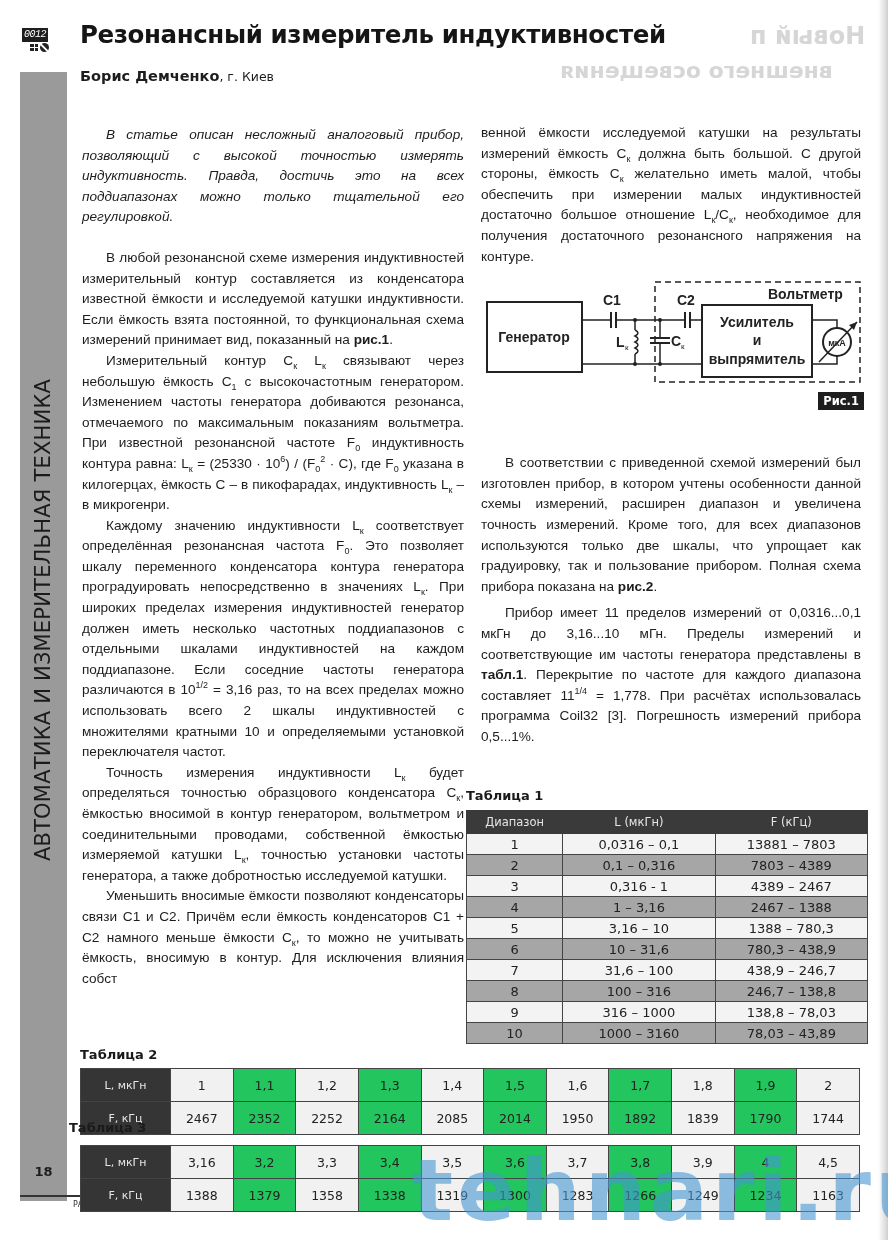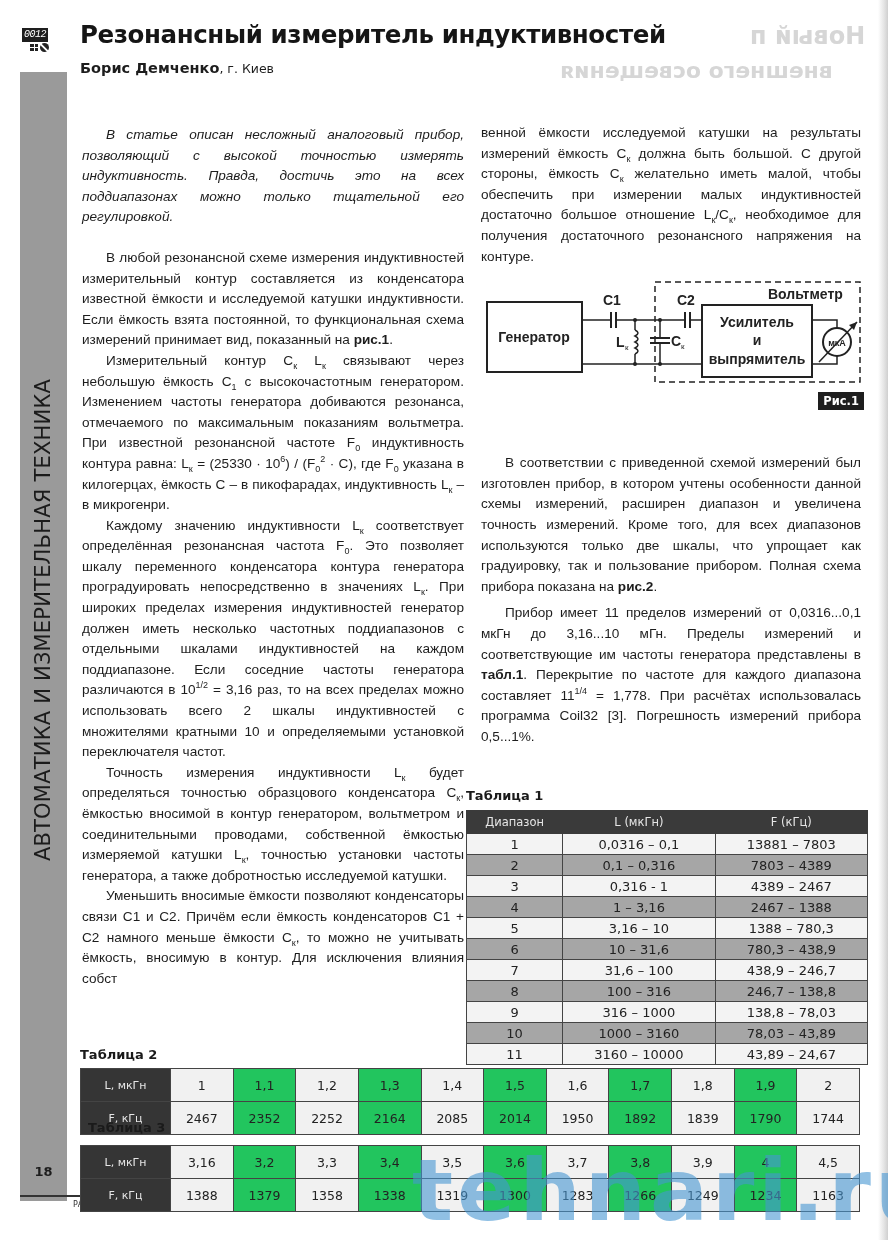--- a/index.html
+++ b/index.html
@@ -10,21 +10,21 @@
   .right-edge { position: absolute; right: 0; top: 0; width: 10px; height: 1240px; background: linear-gradient(to right, #ffffff, #e4e4e4 60%, #cfcfcf); }
 
   .logo { position: absolute; left: 22px; top: 28px; width: 26px; height: 14px; background: #1e1e1e; color: #fff; font-family: "Liberation Mono", monospace; font-size: 10px; font-style: italic; line-height: 14px; text-align: center; letter-spacing: -0.5px; }
   .logo-sub { position: absolute; left: 30px; top: 43px; display: flex; gap: 2px; align-items: center; }
   .grid-ic { width: 8px; height: 7px; display: grid; grid-template-columns: 1fr 1fr; gap: 1px; }
   .grid-ic span { background: #222; }
   .wrench-ic { width: 9px; height: 9px; border-radius: 50%; background: #222; position: relative; }
   .wrench-ic::after { content: ""; position: absolute; left: 3px; top: -1px; width: 2px; height: 11px; background: #fff; transform: rotate(-45deg); }
 
   .title { position: absolute; left: 80px; top: 20px; font-family: "DejaVu Sans", sans-serif; font-weight: bold; font-size: 24.5px; letter-spacing: -0.4px; color: #151515; white-space: nowrap; }
-  .byline { position: absolute; left: 80px; top: 60px; font-size: 14.5px; font-family: "DejaVu Sans", sans-serif; }
+  .byline { position: absolute; left: 80px; top: 68px; font-size: 14.5px; font-family: "DejaVu Sans", sans-serif; }
   .byline b { font-weight: bold; }
   .byline .city { font-size: 12.5px; }
 
   .side-bar { position: absolute; left: 20px; top: 72px; width: 47px; height: 1096px; background: #9a9a9a; }
   .side-text { position: absolute; left: 20px; top: 72px; width: 47px; height: 1096px; display: flex; align-items: center; justify-content: center; }
   .side-text span { display: block; transform: rotate(-90deg); white-space: nowrap; font-family: "DejaVu Sans", sans-serif; font-size: 21px; color: #1b1b1b; letter-spacing: 0.2px; }
   .page-num { position: absolute; left: 20px; top: 1168px; width: 47px; height: 33px; background: #9a9a9a; font-family: "DejaVu Sans", sans-serif; font-weight: bold; font-size: 13px; text-align: center; line-height: 13px; }
   .page-num span { position: absolute; left: 0; right: 0; top: -3px; }
   .footer-rule { position: absolute; left: 20px; top: 1195px; width: 100px; height: 2px; background: #333; }
   .footer-issue { position: absolute; left: 73px; top: 1200px; font-family: "DejaVu Sans", sans-serif; font-size: 8px; color: #333; }
@@ -204,25 +204,20 @@
       <tr class="odd">
         <td>9</td>
         <td>316 – 1000</td>
         <td>138,8 – 78,03</td>
       </tr>
       <tr class="even">
         <td>10</td>
         <td>1000 – 3160</td>
         <td>78,03 – 43,89</td>
       </tr>
-      <tr class="odd">
-        <td>11</td>
-        <td>3160 – 10000</td>
-        <td>43,89 – 24,67</td>
-      </tr>
     </tbody>
 </table>
 
 <div class="tcap" style="left:80px; top:1047px;">Таблица 2</div>
 <table class="t23" style="top:1068px;">
   <tbody>
       <tr>
         <td class="lbl">L, мкГн</td>
         <td class="l">1</td>
         <td class="d">1,1</td>
@@ -246,21 +241,21 @@
         <td class="d">2014</td>
         <td class="l">1950</td>
         <td class="d">1892</td>
         <td class="l">1839</td>
         <td class="d">1790</td>
         <td class="l">1744</td>
       </tr>
     </tbody>
 </table>
 
-<div class="tcap" style="left:88px; top:1120px;">Таблица 3</div>
+<div class="tcap" style="left:69px; top:1120px;">Таблица 3</div>
 <table class="t23" style="top:1145px;">
   <tbody>
       <tr>
         <td class="lbl">L, мкГн</td>
         <td class="l">3,16</td>
         <td class="d">3,2</td>
         <td class="l">3,3</td>
         <td class="d">3,4</td>
         <td class="l">3,5</td>
         <td class="d">3,6</td>

